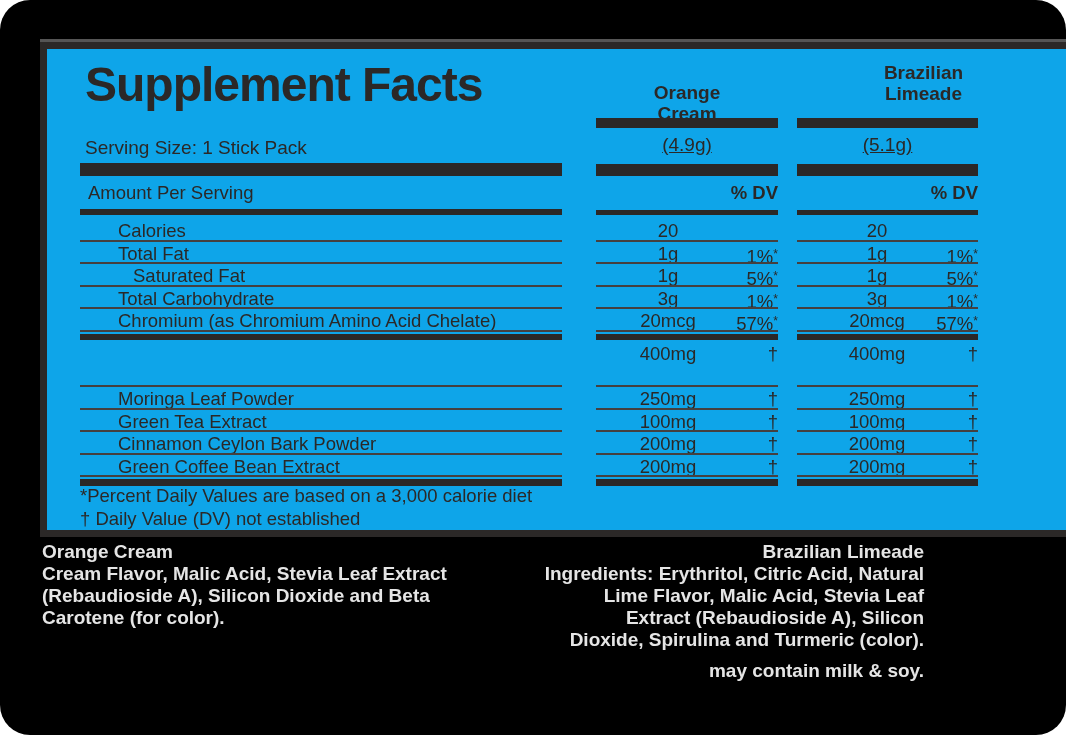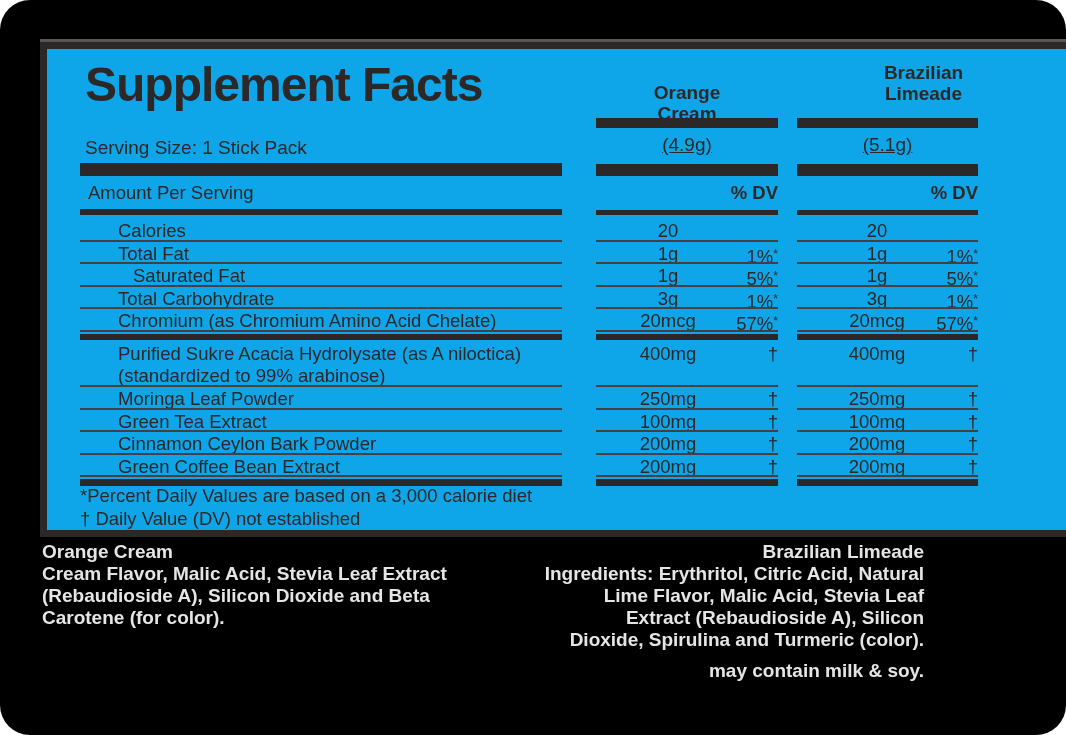--- a/index.html
+++ b/index.html
@@ -147,21 +147,20 @@
           <i class="hl l"></i>
           <i class="hl m"></i>
           <i class="hl r"></i>
         </div>
         <div class="bar-row">
           <i class="l"></i>
           <i class="m"></i>
           <i class="r"></i>
         </div>
         <div class="row two">
-          <span class="rname">Purified Sukre Acacia Hydrolysate (as A niloctica)<br>(standardized to 99% arabinose)</span>
           <span class="cell amt c1">400mg</span>
           <span class="cell dv c1">†</span>
           <span class="cell amt c2">400mg</span>
           <span class="cell dv c2">†</span>
           <i class="hl l"></i>
           <i class="hl m"></i>
           <i class="hl r"></i>
         </div>
         <div class="row">
           <span class="rname">Moringa Leaf Powder</span>

